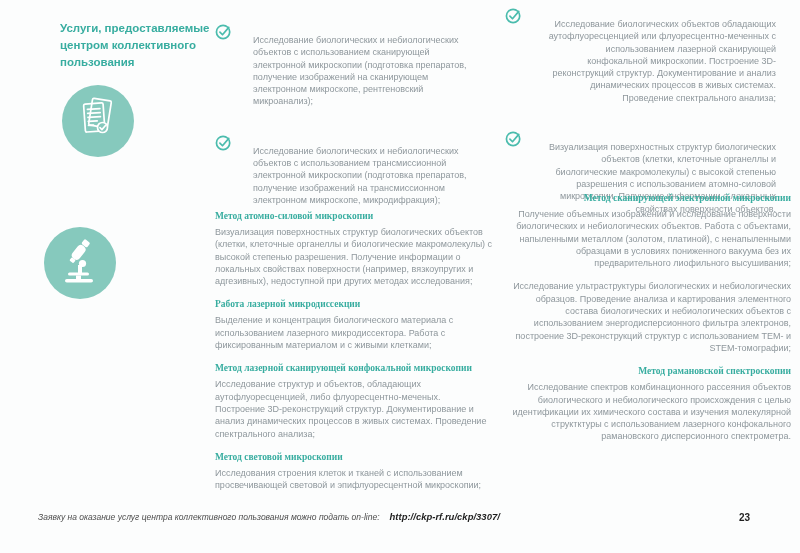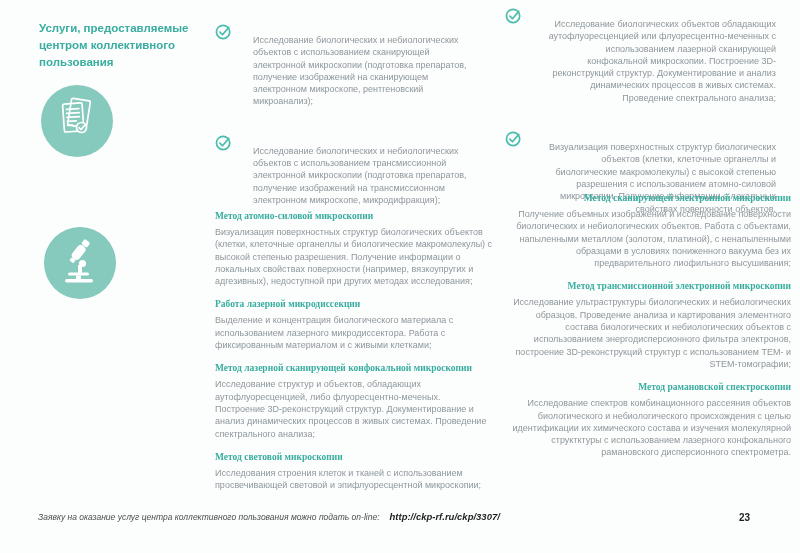--- a/index.html
+++ b/index.html
@@ -74,21 +74,21 @@
   }
   .page-num {
     position: absolute; right: 50px; top: 512px;
     font-size: 10px; font-weight: 700;
     color: var(--dark, #1f1f1f);
   }
 </style>
 </head>
 <body>
 
-<div class="abs" style="left:39px; top:20px; width:158px;">
+<div class="abs" style="left:60px; top:20px; width:158px;">
   <h2 class="section-title">Услуги, предоставляемые центром коллективного пользования</h2>
   <div class="icon-circle">
     <span>
       <svg viewBox="0 0 50 50" fill="none" stroke="#ffffff" stroke-width="1.7" stroke-linecap="round" stroke-linejoin="round">
         <rect x="17.5" y="5.5" width="19" height="27" rx="1.5" transform="rotate(9 27 19)"></rect>
         <rect x="11.5" y="9.5" width="19.5" height="28" rx="1.5" transform="rotate(-4 21 23.5)"></rect>
         <g transform="rotate(-4 21 23.5)">
           <line x1="15" y1="15" x2="27.5" y2="15"></line>
           <line x1="15" y1="19" x2="27.5" y2="19"></line>
           <line x1="15" y1="23" x2="27.5" y2="23"></line>
@@ -181,21 +181,20 @@
     <p>Исследования строения клеток и тканей с использованием просвечивающей световой и эпифлуоресцентной микроскопии;</p>
   </div>
 </div>
 
 <div class="abs" style="left:505px; top:192px; width:286px;text-align:right;">
   <div class="method">
     <h3>Метод сканирующей электронной микроскопии</h3>
     <p>Получение объемных изображений и исследование поверхности биологических и небиологических объектов. Работа с объектами, напыленными металлом (золотом, платиной), с ненапыленными образцами в условиях пониженного вакуума без их предварительного лиофильного высушивания;</p>
   </div>
   <div class="method">
-    <h3>Метод трансмиссионной электронной микроскопии</h3>
     <p>Исследование ультраструктуры биологических и небиологических образцов. Проведение анализа и картирования элементного состава биологических и небиологических объектов с использованием энергодисперсионного фильтра электронов, построение 3D-реконструкций структур с использованием TEM- и STEM-томографии;</p>
   </div>
   <div class="method">
     <h3>Метод рамановской спектроскопии</h3>
     <p>Исследование спектров комбинационного рассеяния объектов биологического и небиологического происхождения с целью идентификации их химического состава и изучения молекулярной структктуры с использованием лазерного конфокального рамановского дисперсионного спектрометра.</p>
   </div>
 </div>
 
 <div class="abs footer">
   <span class="footer-text">Заявку на оказание услуг центра коллективного пользования можно подать on-line:</span>

